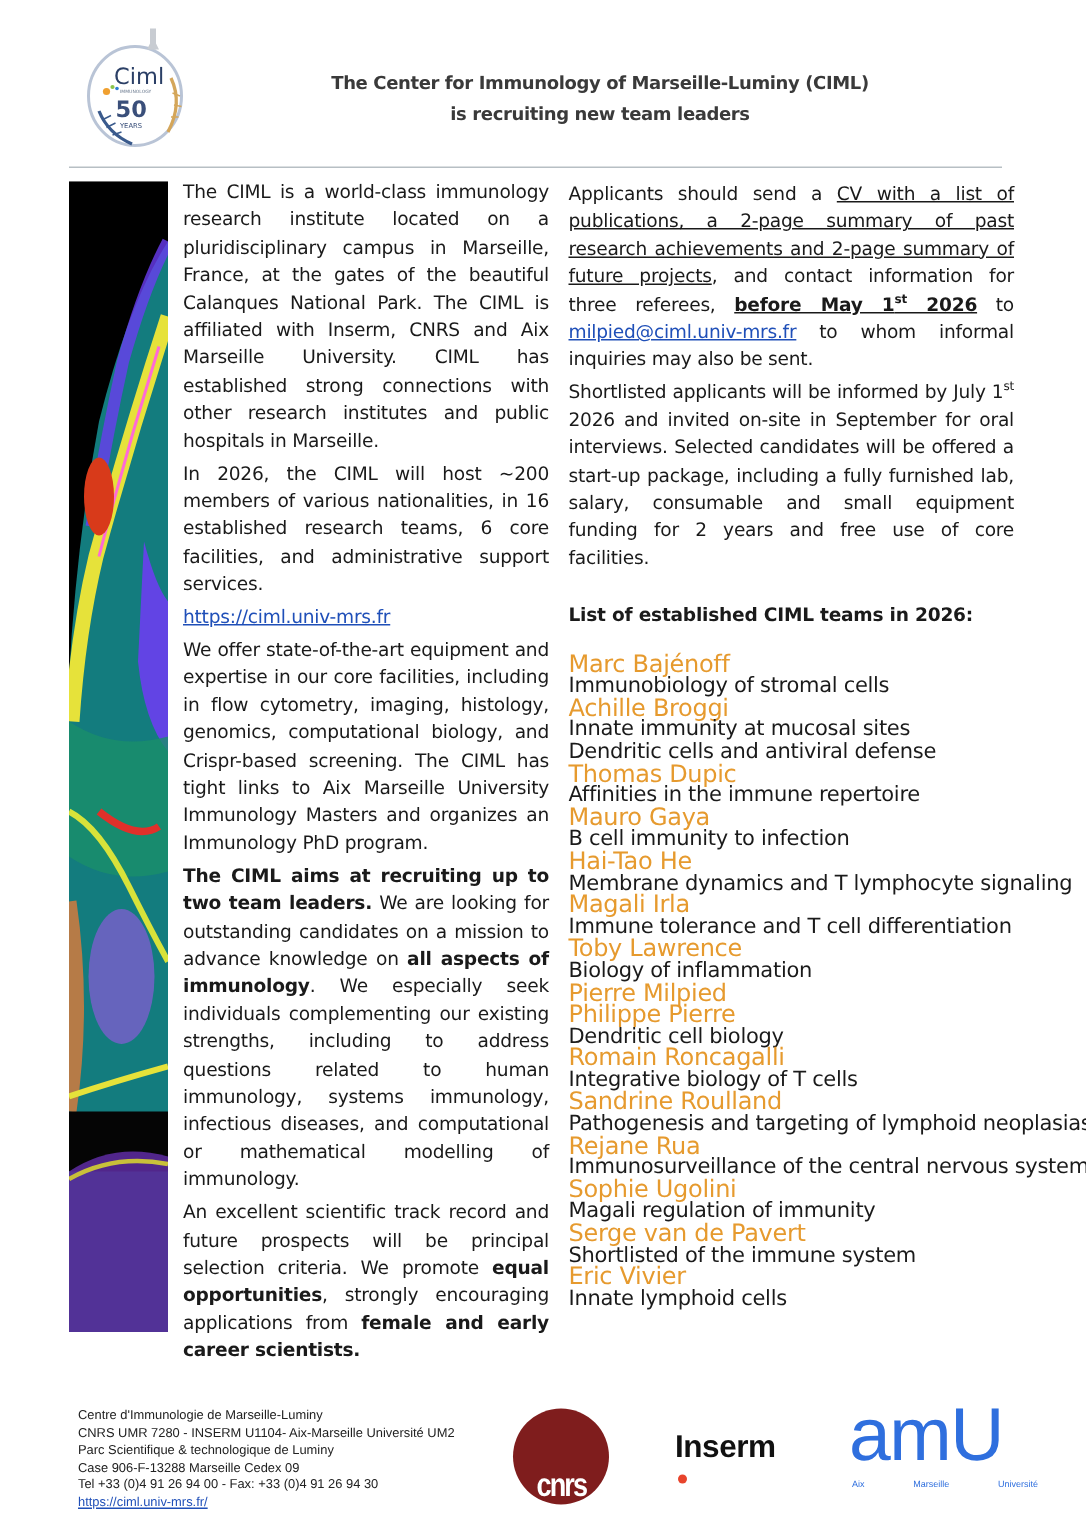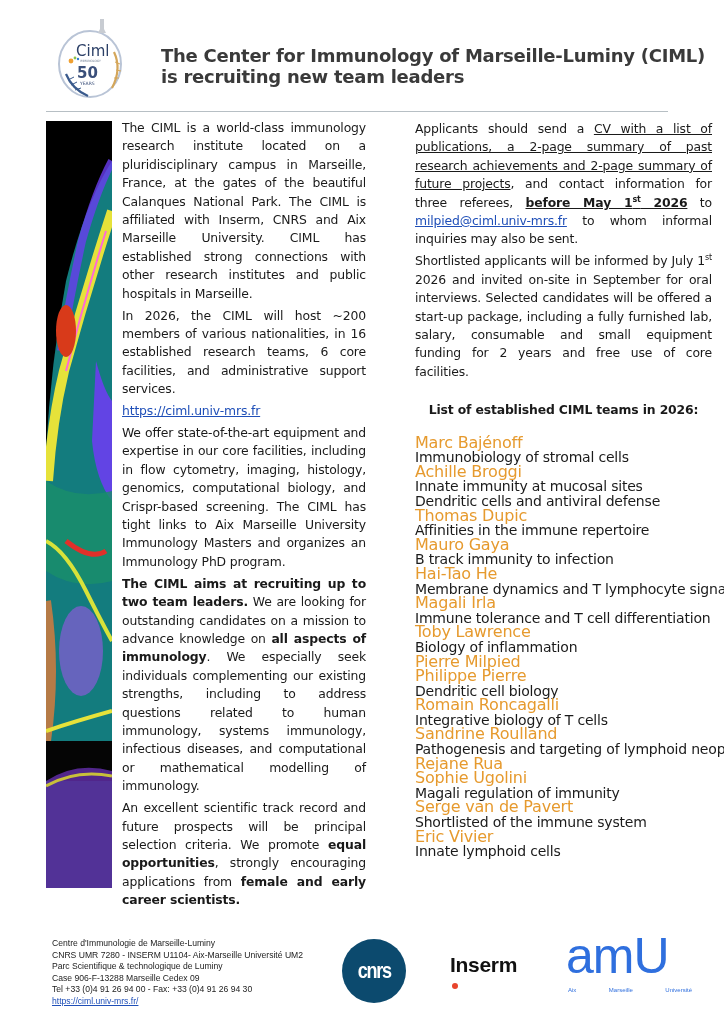--- a/index.html
+++ b/index.html
@@ -1,55 +1,55 @@
 <!DOCTYPE html>
 <html><head>
 <meta charset="utf-8">
 <style>
   html, body { margin:0; padding:0; background:#ffffff; }
   body { width:724px; height:1024px; position:relative; overflow:hidden;
          font-family:"DejaVu Sans", sans-serif; color:#1a1a1a; }
 
   
   .logo { position:absolute; left:52px; top:14px; width:78px; height:86px; }
-  .title { position:absolute; left:140px; top:45px; width:520px; text-align:left;
-           font-family:"DejaVu Sans", sans-serif; font-weight:bold; font-size:18px;
-           line-height:21px; color:#3a3a3a; letter-spacing:-0.25px;margin-left:21px; }
+  .title { position:absolute; left:140px; top:45px; width:520px; text-align:center;
+           font-family:"DejaVu Sans", sans-serif; font-weight:bold; font-size:12px;
+           line-height:21px; color:#3a3a3a; letter-spacing:-0.25px; }
   .title div { white-space:nowrap; }
   .sep { position:absolute; left:46px; top:111px; width:622px; height:0;
          border-top:1.2px solid #b7bfc4; }
 
   
   .strip { position:absolute; left:46px; top:121px; width:66px; height:767px;
            overflow:hidden; background:#000; }
 
   
   .col { position:absolute; font-size:12.4px; line-height:18.4px; text-align:justify;
          letter-spacing:-0.15px; }
   .col p { margin:0 0 3.5px 0; }
   .col-left { left:122px; top:119px; width:244px; }
-  .col-right { left:379px; top:120px; width:297px;margin-left:36px; }
+  .col-right { left:379px; top:120px; width:297px; }
   .link { color:#1f4fb8; text-decoration:underline; }
   .u { text-decoration:underline; }
   b { font-weight:bold; }
   sup { font-size:8px; line-height:0; }
 
-  .list-title { font-weight:bold; margin-top:20px !important; margin-bottom:16px !important; text-align:center; }
+  .list-title { font-weight:bold; margin-top:20px !important; margin-bottom:16px !important; text-align:left; }
   .team { text-align:left; }
   .team-name { color:#e69a2e; font-size:16px; line-height:14.6px; white-space:nowrap; letter-spacing:-0.2px; }
   .team-topic { color:#1a1a1a; font-size:14px; line-height:14.6px; white-space:nowrap; letter-spacing:-0.2px; }
 
   
   .footer-addr { position:absolute; left:52px; top:938px; font-family:"Liberation Sans", sans-serif;
                  font-size:8.6px; line-height:11.6px; color:#222; }
   .footer-addr div { white-space:nowrap; }
   .footer-addr .flink { color:#1f4fb8; text-decoration:underline;text-align:right; }
 
   .cnrs { position:absolute; left:342px; top:939px; width:64px; height:64px; border-radius:50%;
-          background:#0c4a6e; display:flex; align-items:center; justify-content:center; }
+          background:#7f1d1d; display:flex; align-items:flex-end; justify-content:center; }
   .cnrs span { color:#fff; font-family:"Liberation Sans", sans-serif; font-size:22px; font-weight:bold;
                letter-spacing:-1.5px; transform:scaleX(0.82); display:inline-block; }
   .inserm { position:absolute; left:450px; top:953px; font-family:"Liberation Sans", sans-serif;
             font-weight:bold; font-size:21px; color:#111; letter-spacing:-0.3px; }
   .inserm-dot { position:absolute; left:452px; top:983px; width:6px; height:6px; border-radius:50%;
                 background:#e8442c; }
   .amu { position:absolute; left:566px; top:931px; font-family:"Liberation Sans", sans-serif;
          color:#2f6fde; font-size:50px; line-height:50px; letter-spacing:-1px; }
   .amu-sub { position:absolute; left:568px; top:987px; width:124px; display:flex; justify-content:space-between;
              font-family:"Liberation Sans", sans-serif; font-size:6px; color:#2f6fde; }
@@ -135,21 +135,21 @@
       </div>
       <div class="team">
         <div class="team-topic">Dendritic cells and antiviral defense</div>
       </div>
       <div class="team">
         <div class="team-name">Thomas Dupic</div>
         <div class="team-topic">Affinities in the immune repertoire</div>
       </div>
       <div class="team">
         <div class="team-name">Mauro Gaya</div>
-        <div class="team-topic">B track immunity to infection</div>
+        <div class="team-topic">B cell immunity to infection</div>
       </div>
       <div class="team">
         <div class="team-name">Hai-Tao He</div>
         <div class="team-topic">Membrane dynamics and T lymphocyte signaling</div>
       </div>
       <div class="team">
         <div class="team-name">Magali Irla</div>
         <div class="team-topic">Immune tolerance and T cell differentiation</div>
       </div>
       <div class="team">
@@ -166,20 +166,21 @@
       <div class="team">
         <div class="team-name">Romain Roncagalli</div>
         <div class="team-topic">Integrative biology of T cells</div>
       </div>
       <div class="team">
         <div class="team-name">Sandrine Roulland</div>
         <div class="team-topic">Pathogenesis and targeting of lymphoid neoplasias</div>
       </div>
       <div class="team">
         <div class="team-name">Rejane Rua</div>
+        <div class="team-topic">Immunosurveillance of the central nervous system</div>
       </div>
       <div class="team">
         <div class="team-name">Sophie Ugolini</div>
         <div class="team-topic">Magali regulation of immunity</div>
       </div>
       <div class="team">
         <div class="team-name">Serge van de Pavert</div>
         <div class="team-topic">Shortlisted of the immune system</div>
       </div>
       <div class="team">

